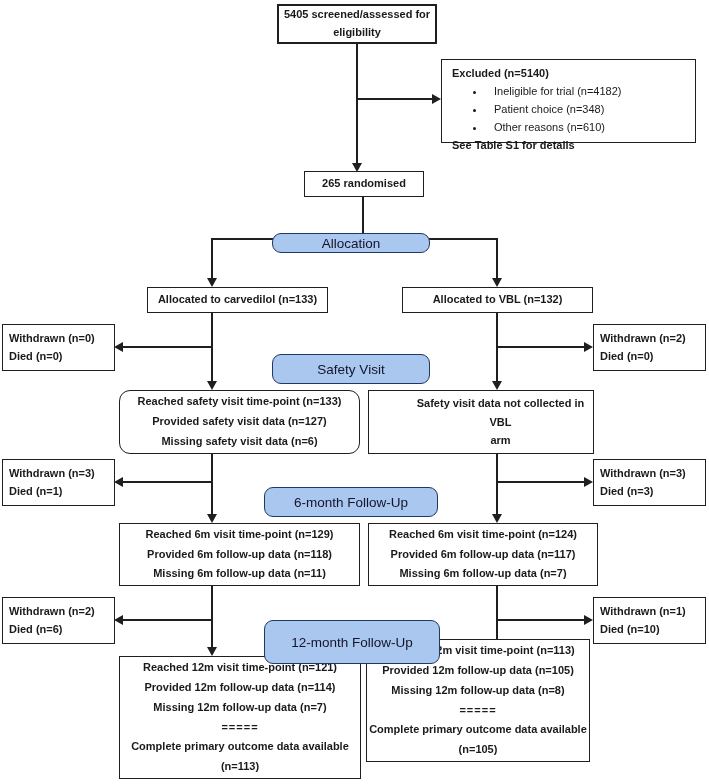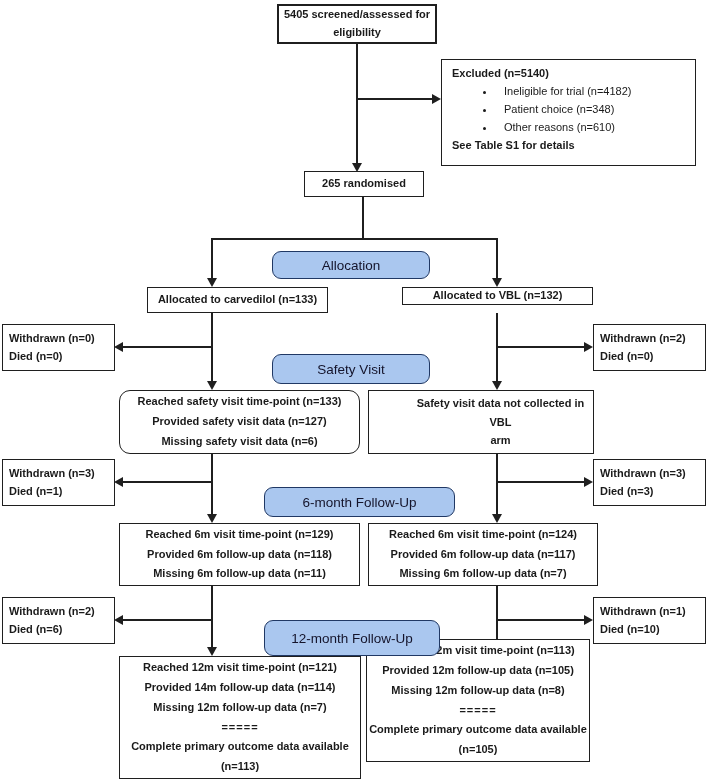--- a/index.html
+++ b/index.html
@@ -19,21 +19,21 @@
     position:absolute;background:#aac7ef;border:1.6px solid #203864;border-radius:9px;
     box-sizing:border-box;display:flex;align-items:center;justify-content:center;
     font-size:13.5px;font-weight:normal;color:#14142b;z-index:3;
   }
   .excl{
     position:absolute;background:#ffffff;border:1.5px solid #1f1f1f;box-sizing:border-box;
     padding:5px 10px;font-size:11px;line-height:1.55;z-index:2;
   }
   .excl .ttl{font-weight:bold;}
   .excl ul{margin:1px 0;padding-left:30px;font-weight:normal;}
-  .excl li{padding-left:8px;margin:1px 14px;}
+  .excl li{padding-left:8px;margin:1px 4px;}
   .excl .ftr{font-weight:bold;}
   .sep{letter-spacing:1px;}
   .vl,.hl{position:absolute;background:#1f1f1f;z-index:1;}
   .vl{width:2px;}
   .hl{height:2px;}
   .ad{position:absolute;width:0;height:0;border-left:5px solid transparent;border-right:5px solid transparent;border-top:9px solid #1f1f1f;z-index:1;}
   .ar{position:absolute;width:0;height:0;border-top:5px solid transparent;border-bottom:5px solid transparent;border-left:9px solid #1f1f1f;z-index:1;}
   .al{position:absolute;width:0;height:0;border-top:5px solid transparent;border-bottom:5px solid transparent;border-right:9px solid #1f1f1f;z-index:1;}
 </style>
 </head>
@@ -77,42 +77,42 @@
   <div class="ad" style="left:492px;top:647px;"></div>
   <div class="hl" style="left:123px;top:619px;width:89px;"></div>
   <div class="al" style="left:114px;top:615px;"></div>
   <div class="hl" style="left:497px;top:619px;width:88px;"></div>
   <div class="ar" style="left:584px;top:615px;"></div>
 
   <div class="box" style="left:277px;top:4px;width:160px;height:40px;line-height:1.6;">
     <div>5405 screened/assessed for eligibility</div>
   </div>
 
-  <div class="excl" style="left:441px;top:59px;width:255px;height:107px;">
+  <div class="excl" style="left:441px;top:59px;width:255px;height:84px;">
     <div class="ttl">Excluded (n=5140)</div>
     <ul>
       <li>Ineligible for trial (n=4182)</li>
       <li>Patient choice (n=348)</li>
       <li>Other reasons (n=610)</li>
     </ul>
     <div class="ftr">See Table S1 for details</div>
   </div>
 
   <div class="box thin" style="left:304px;top:171px;width:120px;height:26px;">
     <div>265 randomised</div>
   </div>
 
-  <div class="pill" style="left:272px;top:251px;width:158px;height:28px;">
+  <div class="pill" style="left:272px;top:233px;width:158px;height:20px;">
     <span>Allocation</span>
   </div>
 
   <div class="box thin" style="left:147px;top:287px;width:181px;height:26px;">
     <div>Allocated to carvedilol (n=133)</div>
   </div>
-  <div class="box thin" style="left:402px;top:287px;width:191px;height:18px;">
+  <div class="box thin" style="left:402px;top:287px;width:191px;height:26px;">
     <div>Allocated to VBL (n=132)</div>
   </div>
 
   <div class="box thin leftalign" style="left:2px;top:324px;width:113px;height:47px;">
     <div>Withdrawn (n=0)</div>
     <div>Died (n=0)</div>
   </div>
   <div class="box thin leftalign" style="left:593px;top:324px;width:113px;height:47px;">
     <div>Withdrawn (n=2)</div>
     <div>Died (n=0)</div>
@@ -134,21 +134,21 @@
 
   <div class="box thin leftalign" style="left:2px;top:459px;width:113px;height:47px;">
     <div>Withdrawn (n=3)</div>
     <div>Died (n=1)</div>
   </div>
   <div class="box thin leftalign" style="left:593px;top:459px;width:113px;height:47px;">
     <div>Withdrawn (n=3)</div>
     <div>Died (n=3)</div>
   </div>
 
-  <div class="pill" style="left:264px;top:487px;width:191px;height:30px;">
+  <div class="pill" style="left:264px;top:487px;width:174px;height:30px;">
     <span>6-month Follow-Up</span>
   </div>
 
   <div class="box thin" style="left:119px;top:523px;width:241px;height:63px;">
     <div>Reached 6m visit time-point (n=129)</div>
     <div>Provided 6m follow-up data (n=118)</div>
     <div>Missing 6m follow-up data (n=11)</div>
   </div>
   <div class="box thin" style="left:368px;top:523px;width:230px;height:63px;">
     <div>Reached 6m visit time-point (n=124)</div>
@@ -158,27 +158,27 @@
 
   <div class="box thin leftalign" style="left:2px;top:597px;width:113px;height:47px;">
     <div>Withdrawn (n=2)</div>
     <div>Died (n=6)</div>
   </div>
   <div class="box thin leftalign" style="left:593px;top:597px;width:113px;height:47px;">
     <div>Withdrawn (n=1)</div>
     <div>Died (n=10)</div>
   </div>
 
-  <div class="pill" style="left:264px;top:620px;width:176px;height:36px;">
+  <div class="pill" style="left:264px;top:620px;width:176px;height:44px;">
     <span>12-month Follow-Up</span>
   </div>
 
   <div class="box thin" style="left:119px;top:656px;width:242px;height:123px;">
     <div>Reached 12m visit time-point (n=121)</div>
-    <div>Provided 14m follow-up data (n=114)</div>
+    <div>Provided 12m follow-up data (n=114)</div>
     <div>Missing 12m follow-up data (n=7)</div>
     <div class="sep">=====</div>
     <div>Complete primary outcome data available</div>
     <div>(n=113)</div>
   </div>
   <div class="box thin" style="left:366px;top:639px;width:224px;height:123px;">
     <div>Reached 12m visit time-point (n=113)</div>
     <div>Provided 12m follow-up data (n=105)</div>
     <div>Missing 12m follow-up data (n=8)</div>
     <div class="sep">=====</div>

